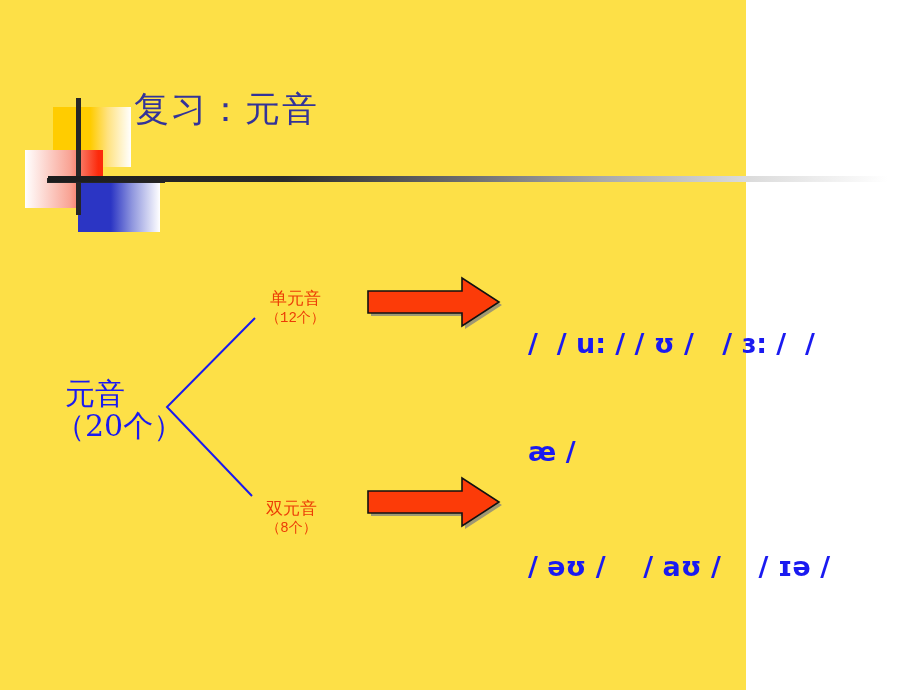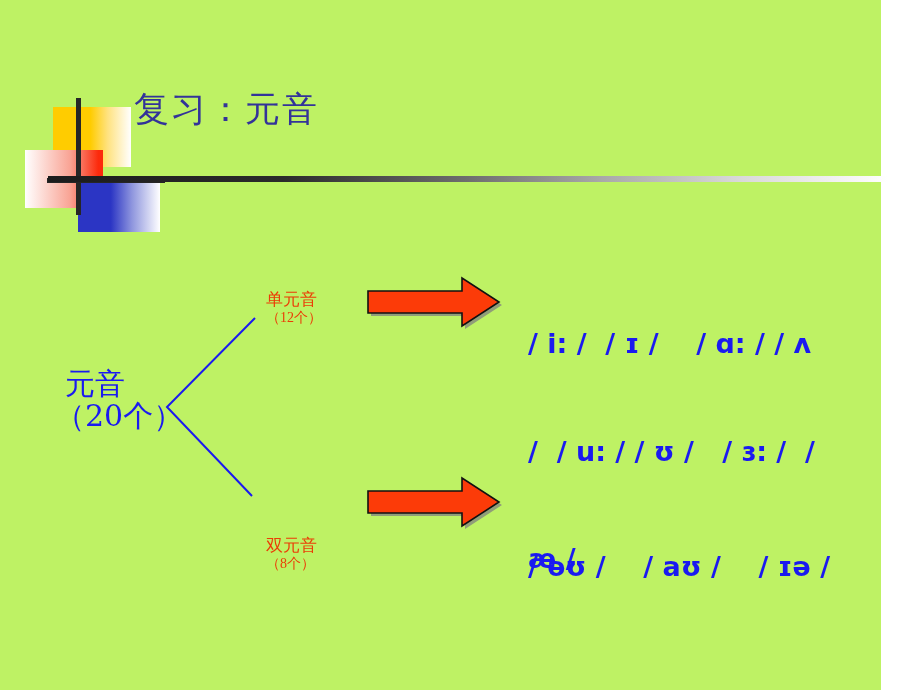--- a/index.html
+++ b/index.html
@@ -8,23 +8,23 @@
   }
   body {
     width: 920px;
     height: 690px;
     background: #ffffff;
     font-family: "Liberation Sans", sans-serif;
     overflow: hidden;
   }
   #slide {
     position: relative;
-    width: 881px;
+    width: 746px;
     height: 690px;
-    background: #bef264;
+    background: #fde047;
   }
 
   
   .logo {
     position: absolute;
     left: 25px;
     top: 95px;
     width: 140px;
     height: 125px;
   }
@@ -94,42 +94,43 @@
     position: absolute;
     left: 55px;
     top: 368px;
     width: 130px;
     text-align: left;
     color: #1a1af0;
     font-family: "DejaVu Serif", serif;
     line-height: 1.08;
     white-space: nowrap;
   }
-  .tree-root .l1 { font-size: 30px; padding-left: 10px; }
+  .tree-root .l1 { font-size: 30px; padding-left: 10px; margin-top: 10px; }
   .tree-root .l2 { font-size: 30px; }
 
   .bracket {
     position: absolute;
     left: 160px;
     top: 300px;
     width: 110px;
     height: 210px;
   }
 
   .branch-label {
     position: absolute;
     color: #ec3c06;
-    font-family: Liberation Serif, serif;
+    font-family: Liberation Mono, monospace;
     line-height: 1.2;
     white-space: nowrap;
+    text-align: center;
   }
   .branch-label .ln1 { font-size: 17px; }
   .branch-label .ln2 { font-size: 14px; }
   .branch-top { left: 266px; top: 290px; }
-  .branch-bottom { left: 266px; top: 500px; margin-top: 36px; }
+  .branch-bottom { left: 266px; top: 500px; }
 
   .arrow {
     position: absolute;
     width: 140px;
     height: 62px;
   }
   .arrow-top { left: 362px; top: 276px; }
   .arrow-bottom { left: 362px; top: 476px; }
 
   
@@ -186,21 +187,20 @@
     <polygon points="6,15 100,15 100,2 137,26 100,50 100,37 6,37" fill="#808080" opacity="0.75" transform="translate(3,3)"></polygon>
     <polygon points="6,15 100,15 100,2 137,26 100,50 100,37 6,37" fill="#fc3b08" stroke="#111111" stroke-width="1.6" stroke-linejoin="miter"></polygon>
   </svg>
 
   <svg class="arrow arrow-bottom" viewBox="0 0 140 62">
     <polygon points="6,15 100,15 100,2 137,26 100,50 100,37 6,37" fill="#808080" opacity="0.75" transform="translate(3,3)"></polygon>
     <polygon points="6,15 100,15 100,2 137,26 100,50 100,37 6,37" fill="#fc3b08" stroke="#111111" stroke-width="1.6" stroke-linejoin="miter"></polygon>
   </svg>
 
   <div class="phonemes mono">
-    <span class="row">/ i: /  / ɪ /    / ɑ: / / ʌ</span>
     <span class="row">/  / u: / / ʊ /   / ɜ: /  /</span>
     <span class="row">æ /</span>
   </div>
 
   <div class="phonemes di">
     <span class="row">/ əʊ /    / aʊ /    / ɪə /</span>
     
   </div>
 
 </div>

